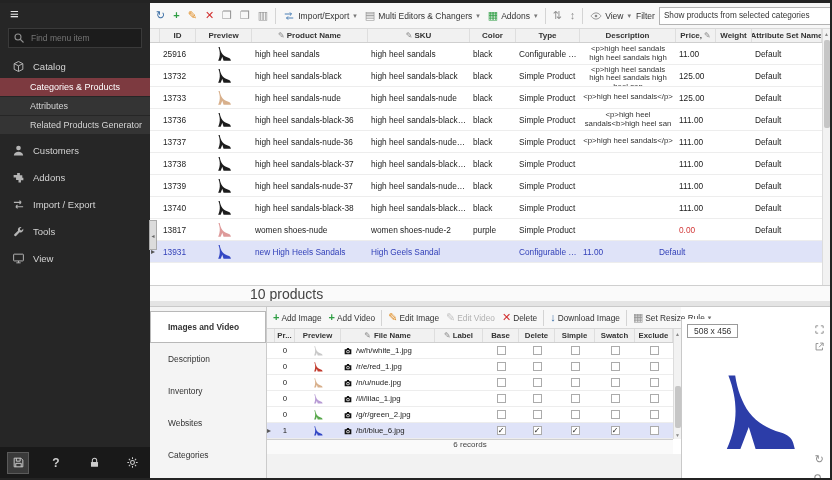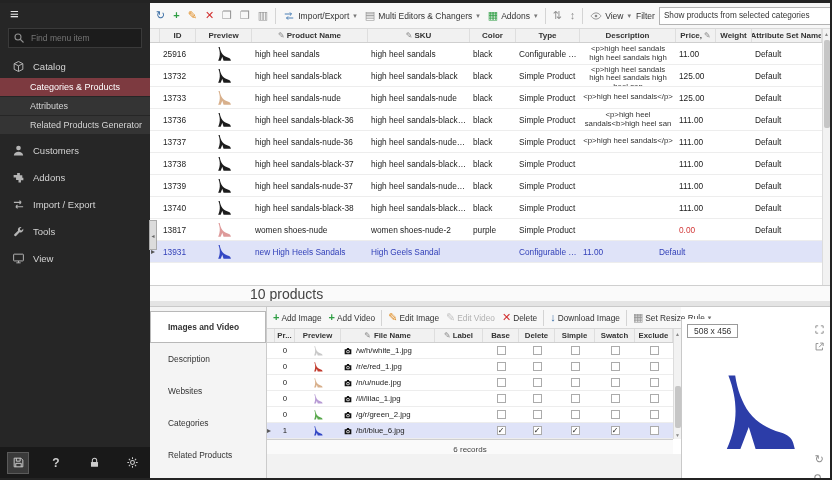--- a/index.html
+++ b/index.html
@@ -83,21 +83,21 @@
   .drow{height:16px;display:flex;align-items:center;border-bottom:1px solid #ededed;background:#fff;font-size:7.8px;cursor:pointer}
   .drow.selected{background:#dfe3f8}
   .dc{overflow:hidden;white-space:nowrap;padding:0 2px}
   .b-sel{width:8px;padding:0}.b-pos{width:20px;text-align:center}.b-prev{width:46px}.b-file{width:94px;display:flex;align-items:center;gap:3px}
   .b-label{width:48px}.b-base{width:36px}.b-small{width:36px}.b-thumb{width:40px}.b-swatch{width:40px}.b-excl{width:38px}
   .cam{width:10px;height:10px;color:#111;flex:none}
   .cb{width:9px;height:9px;border:1px solid #ababab;background:#fff;margin:0 auto;display:flex;align-items:center;justify-content:center;
     font-size:8px;line-height:1;color:#222}
   .cb.on::after{content:"\2713"}
   .dcount{position:absolute;left:267px;top:439px;width:406px;height:15px;background:#fafafa;border-top:1px solid #cfcfcf;
-    display:flex;align-items:flex-end;justify-content:center;font-size:8px;color:#444}
+    display:flex;align-items:flex-start;justify-content:center;font-size:8px;color:#444}
   .dfill{position:absolute;left:267px;top:454px;width:414px;height:24px;background:#f2f2f2}
   
   .ipanel{position:absolute;left:681px;top:319px;width:149px;height:171px;background:#fff;border-left:1px solid #c9c9c9}
   .dims{position:absolute;left:5px;top:5px;border:1px solid #9a9a9a;background:#fff;font-size:8.5px;padding:1px 6px;color:#333}
   .ip-ic{position:absolute;color:#8b8b8b;cursor:pointer}
   .ip-ic .ic{width:11px;height:11px}
   .shoe-big{width:96px;height:104px;position:absolute;left:28px;top:42px}
   .rot{font-size:11px}
 </style>
 </head>
@@ -549,20 +549,21 @@
   <div class="collapse">◂</div>
 
   <div class="pcount">
     <span>10 products</span>
   </div>
   <div class="gapbar"></div>
 
   <div class="dtabs">
     <div class="dtab active">Images and Video</div>
     <div class="dtab">Description</div>
+    <div class="dtab">Inventory</div>
     <div class="dtab">Websites</div>
     <div class="dtab">Categories</div>
     <div class="dtab">Related Products</div>
     <div class="dtab">Up-sells</div>
     <div class="dtab">Product Reviews</div>
     <div class="dtab">Cross-sells</div>
   </div>
 
   <div class="dtb">
     <span class="dbtn">

